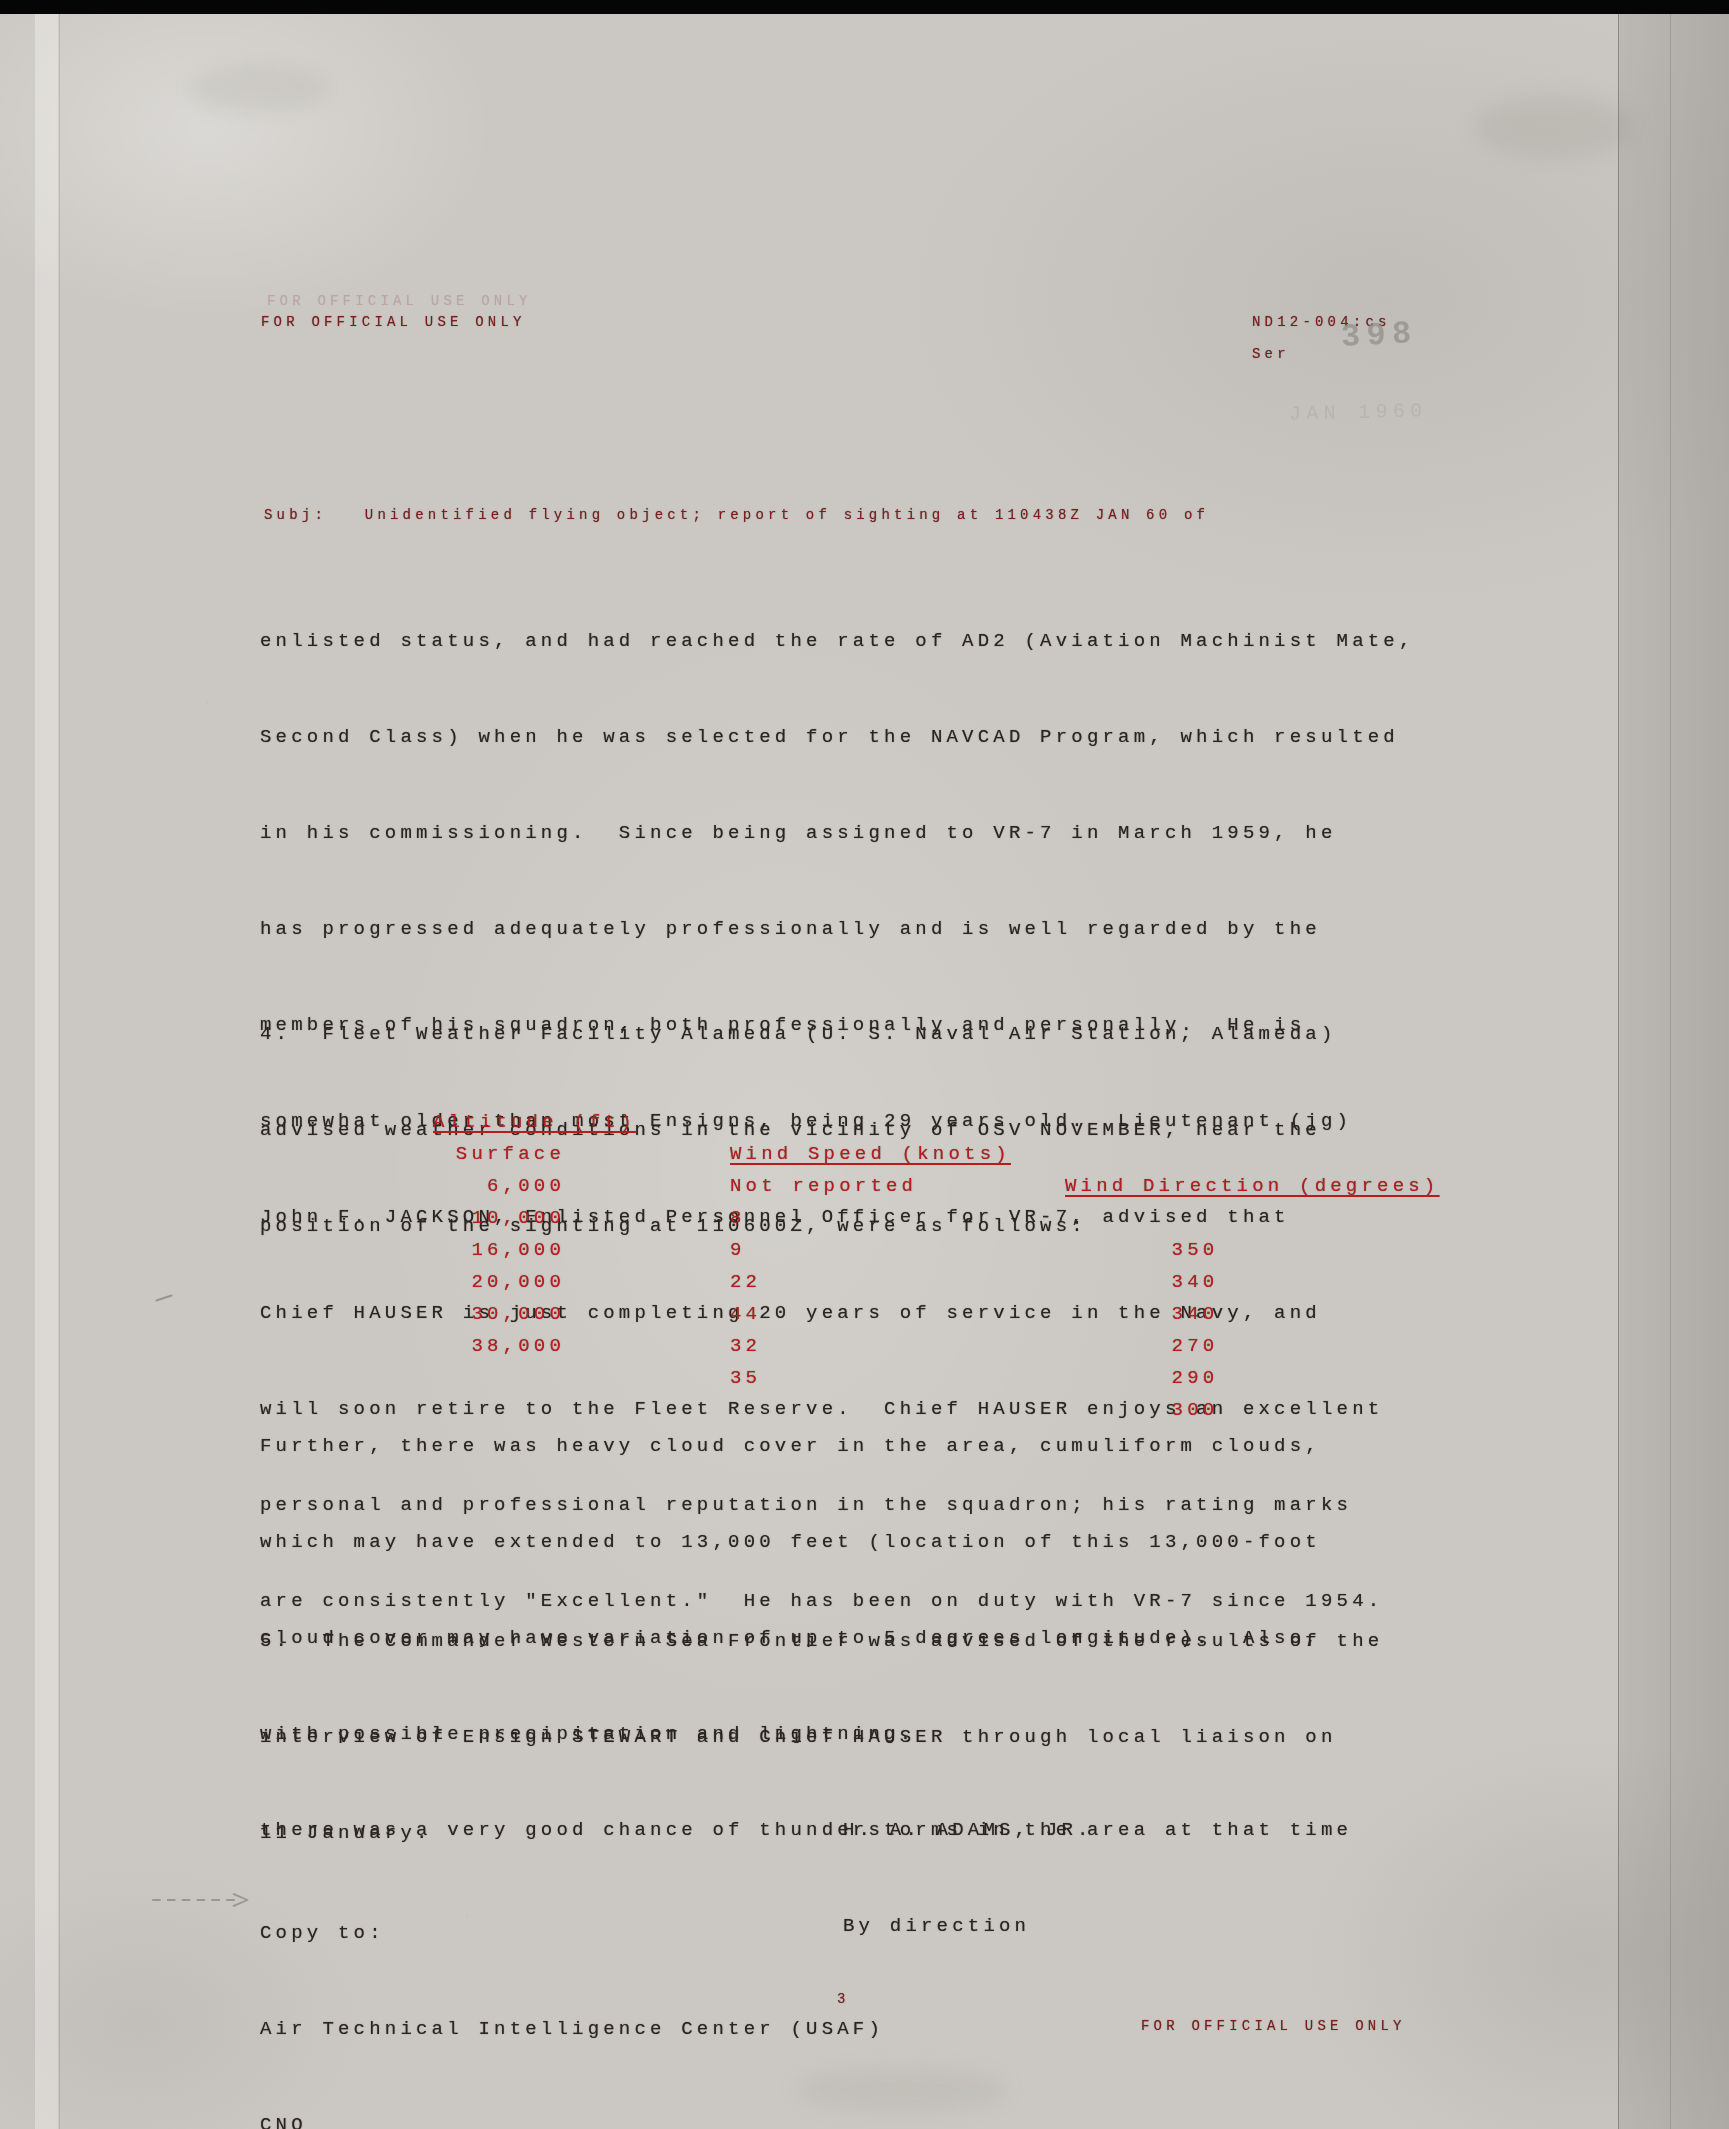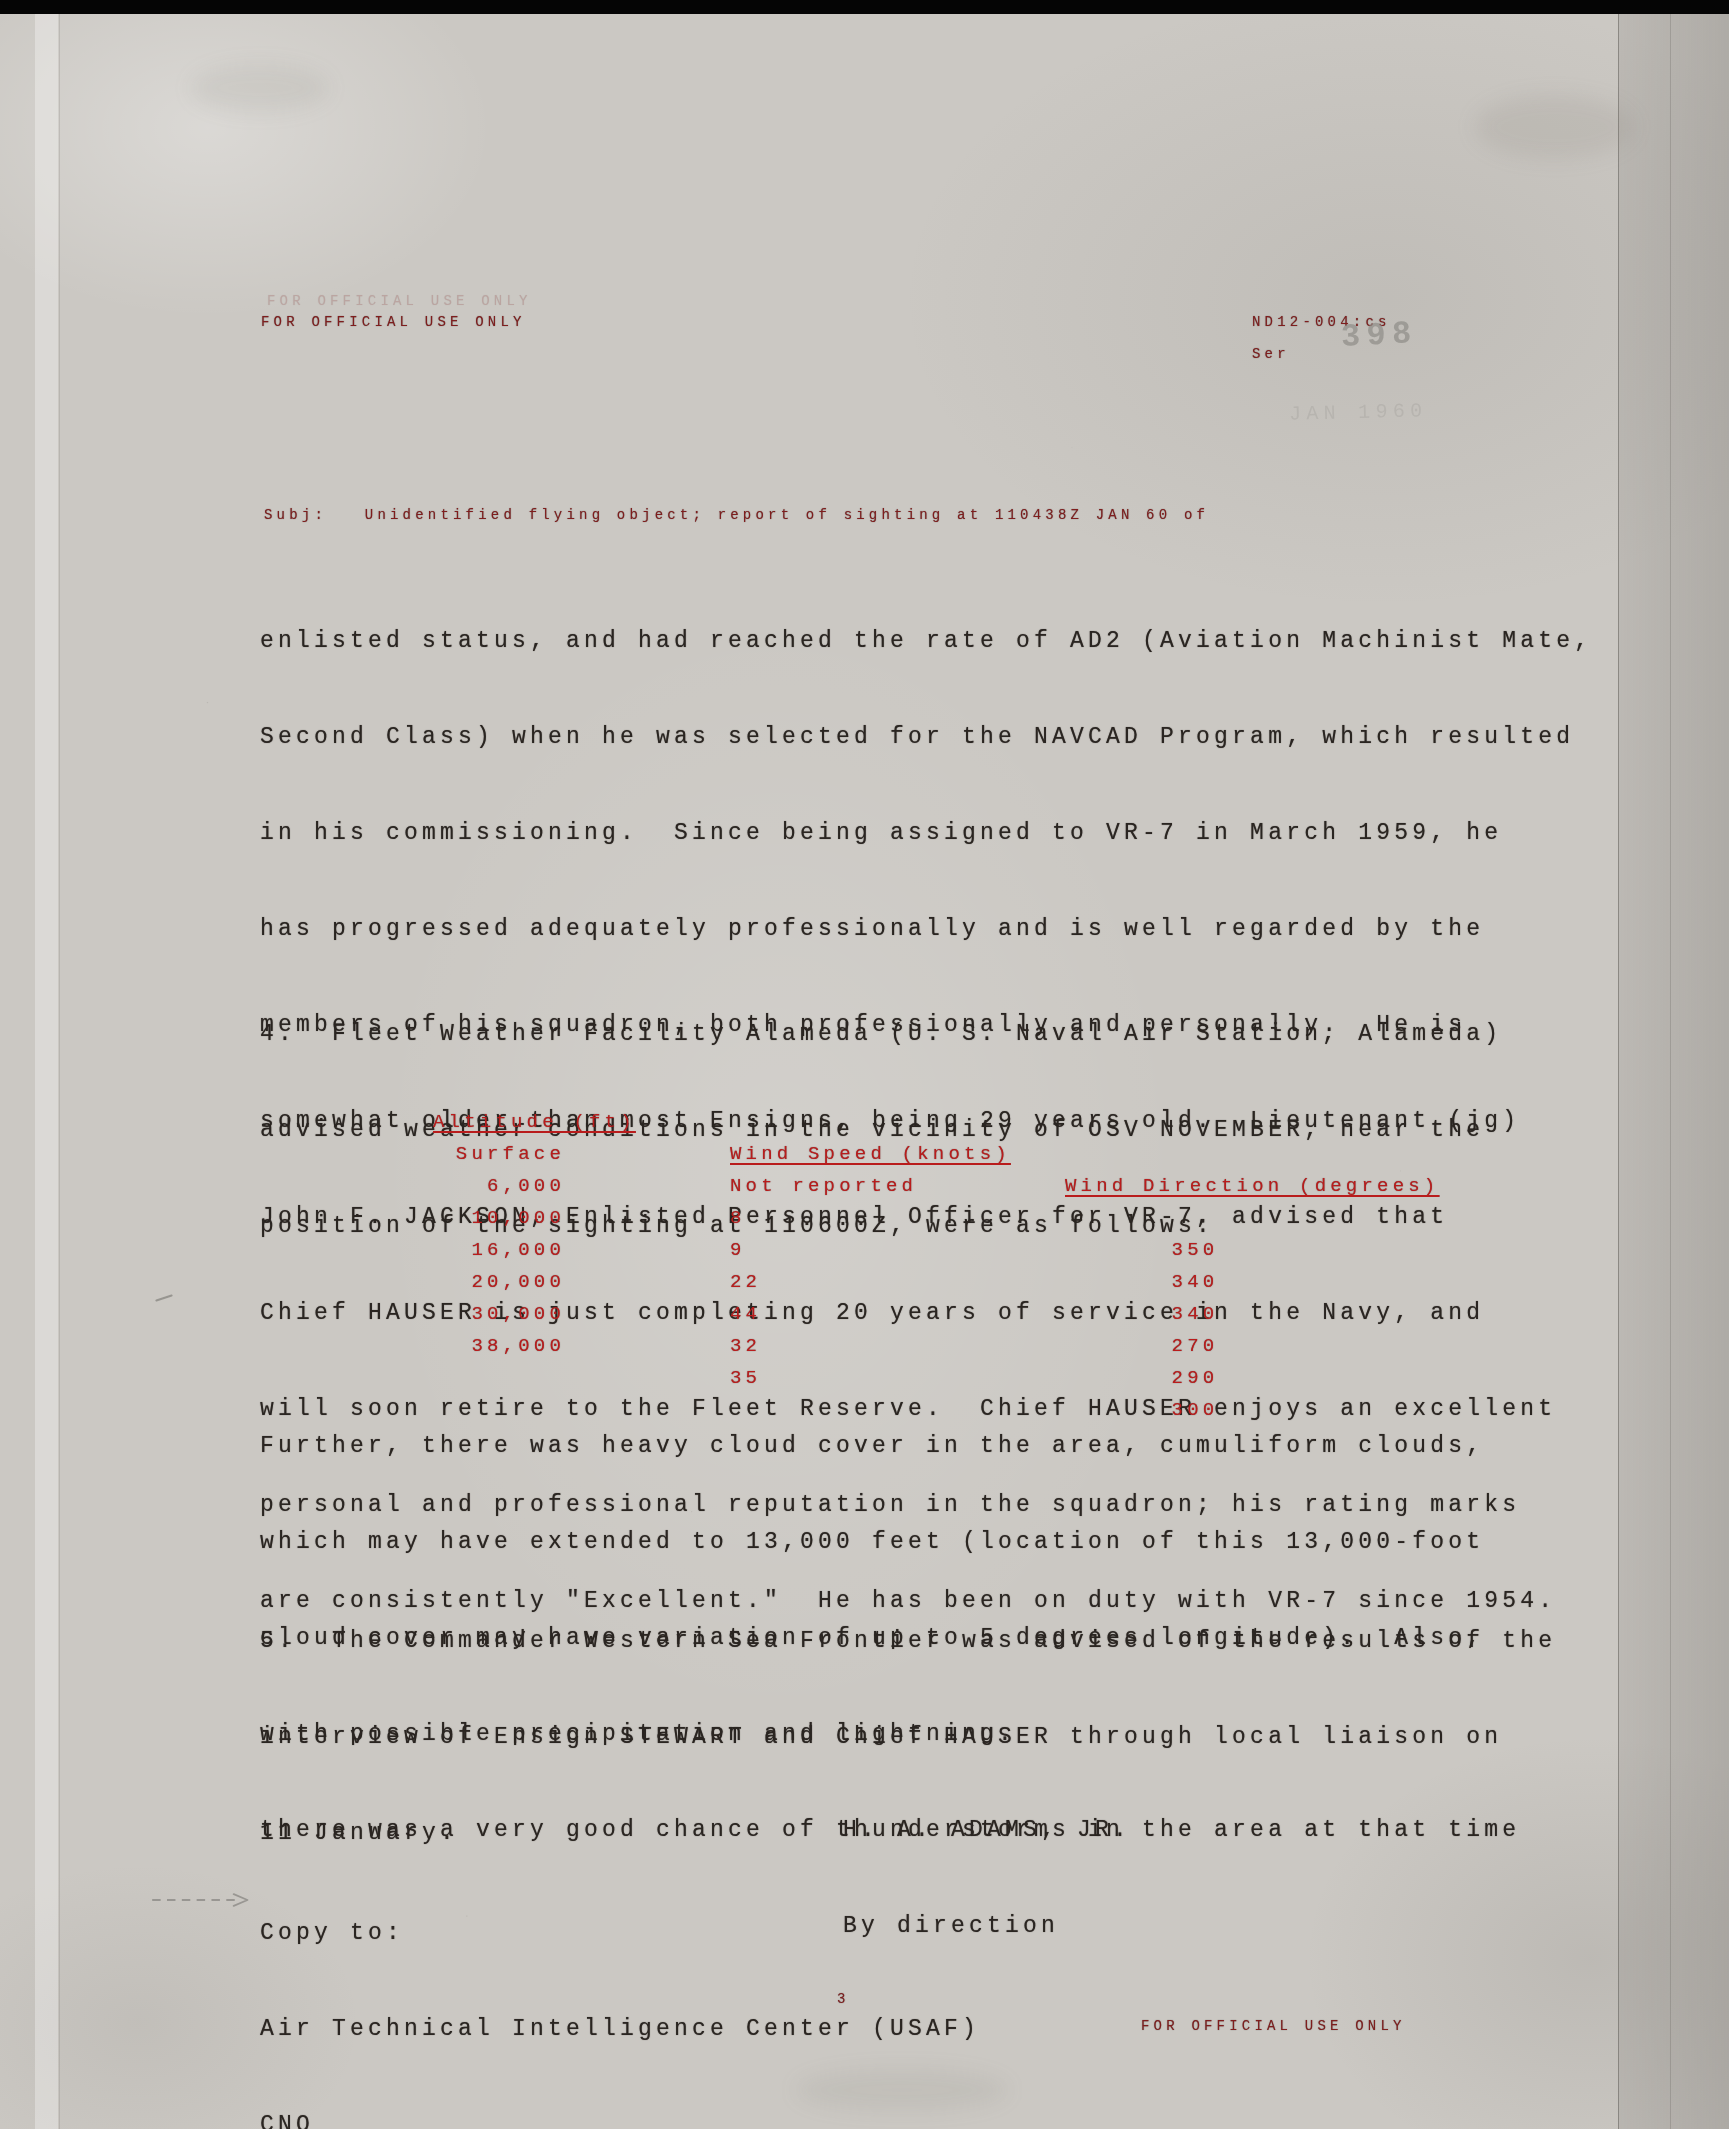--- a/index.html
+++ b/index.html
@@ -43,21 +43,21 @@
   .txt {
     position:absolute;
     white-space:pre;
     color:#7f1d1d;
     font-size:14px;
     letter-spacing:4.2px;
     line-height:32px;
     text-shadow:0 0 1.1px rgba(42,37,33,0.60);
     z-index:3;
   }
-  .block { position:absolute; left:260px; white-space:pre; color:#2a2521; font-size:23px; letter-spacing:4.2px; line-height:32px; text-shadow:0 0 1.1px rgba(42,37,33,0.60); z-index:3; }
+  .block { position:absolute; left:260px; white-space:pre; color:#2a2521; font-size:19px; letter-spacing:4.2px; line-height:32px; text-shadow:0 0 1.1px rgba(42,37,33,0.60); z-index:3; }
   .line { white-space:pre; }
 
   .ghost { opacity:0.20; filter:blur(0.6px); }
 
   #class-ghost { left:267px; top:285px; }
   #class-top   { left:261px; top:306px; }
   #ref-number  { left:1252px; top:306px; }
   #ser-label   { left:1252px; top:338px; }
   #ser-stamp {
     left:1341px; top:320px;

